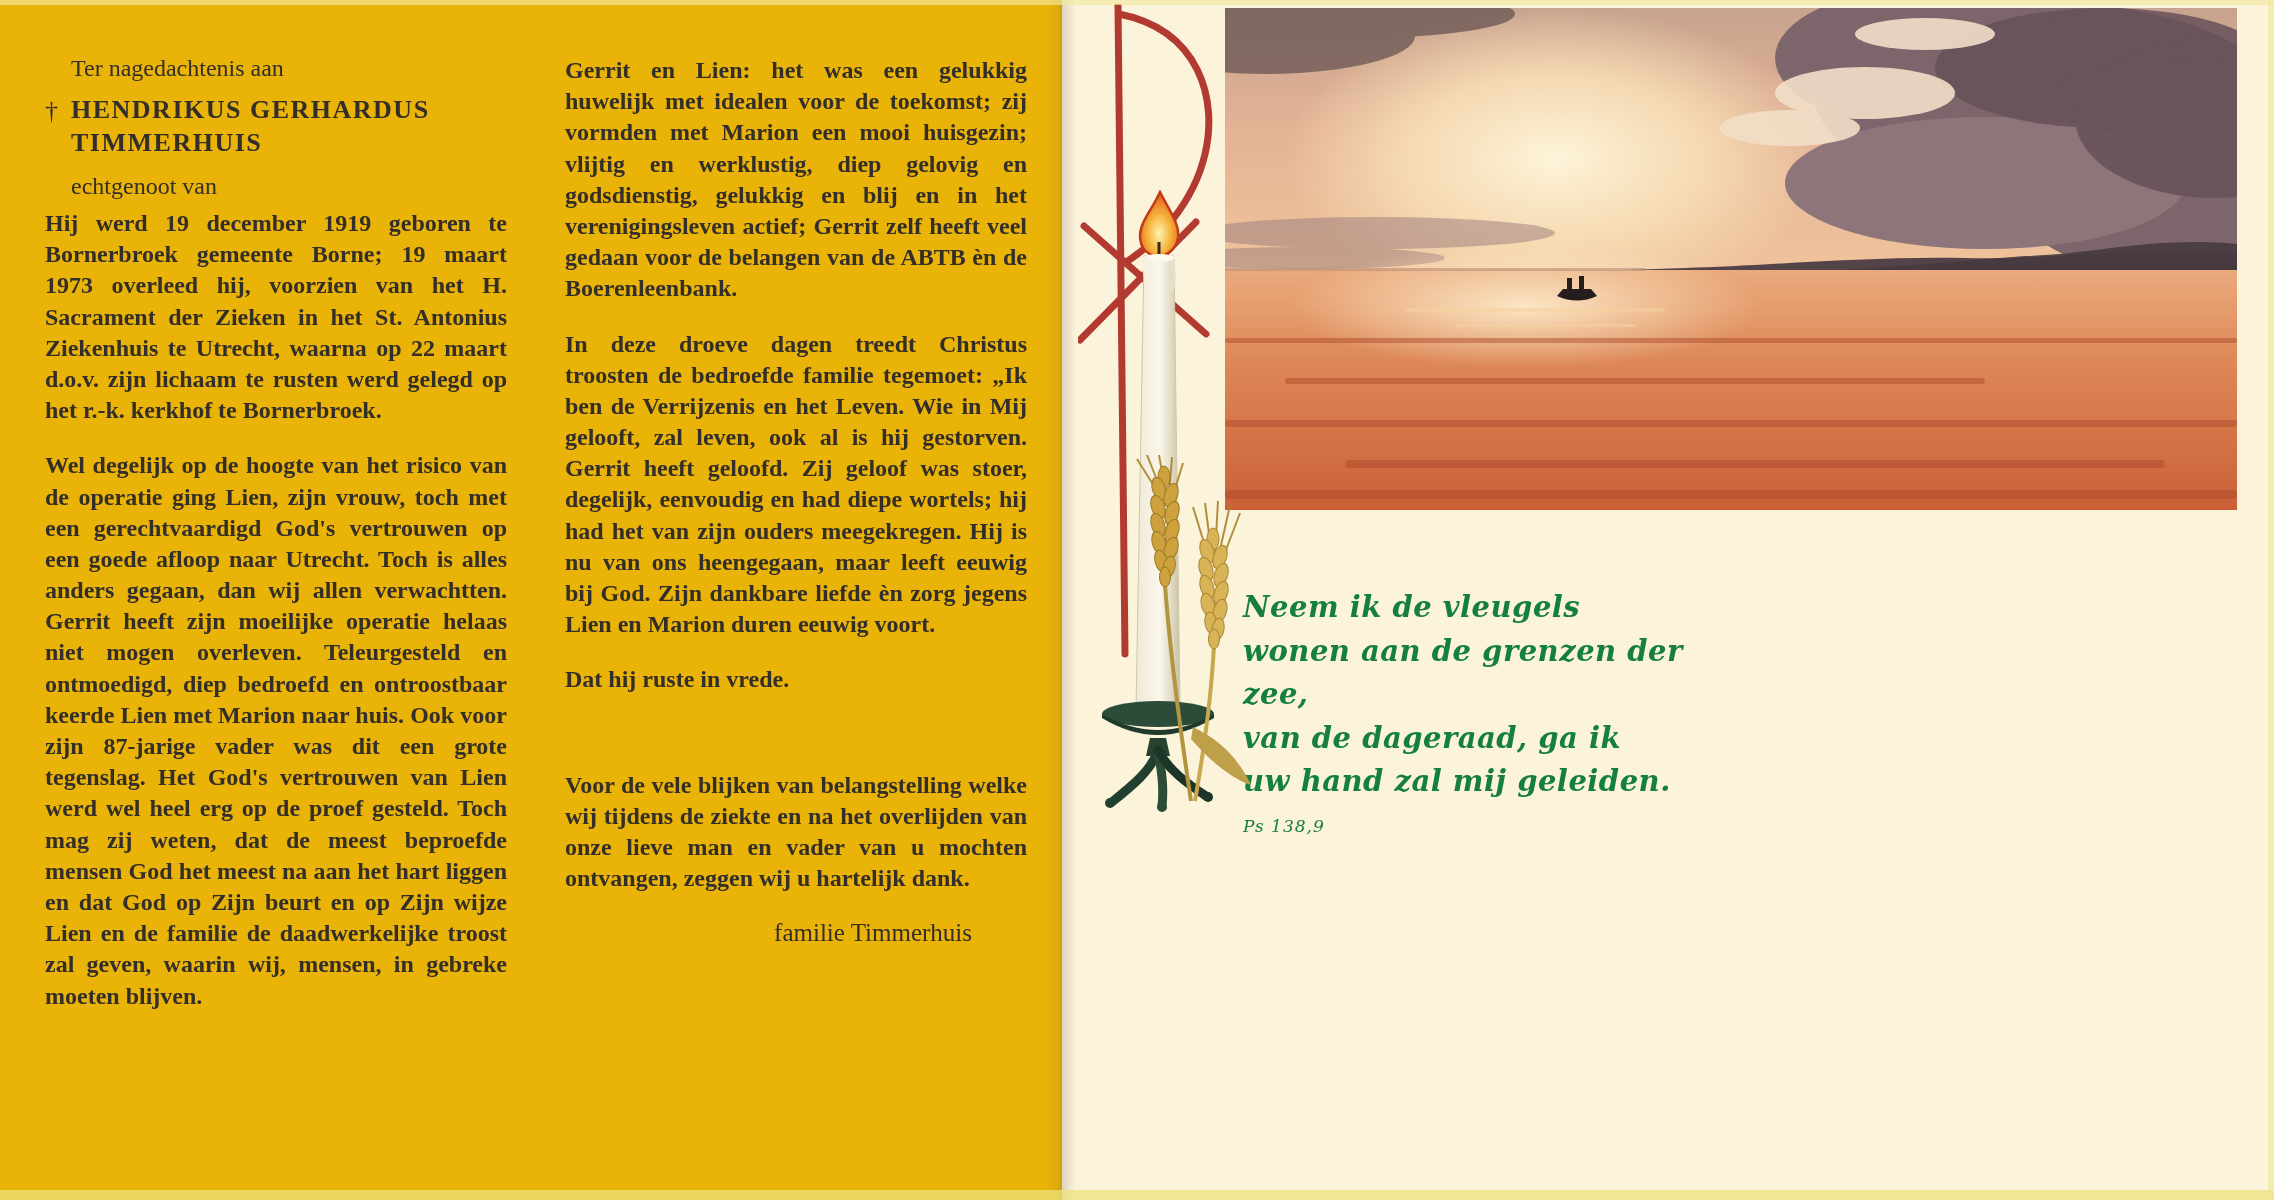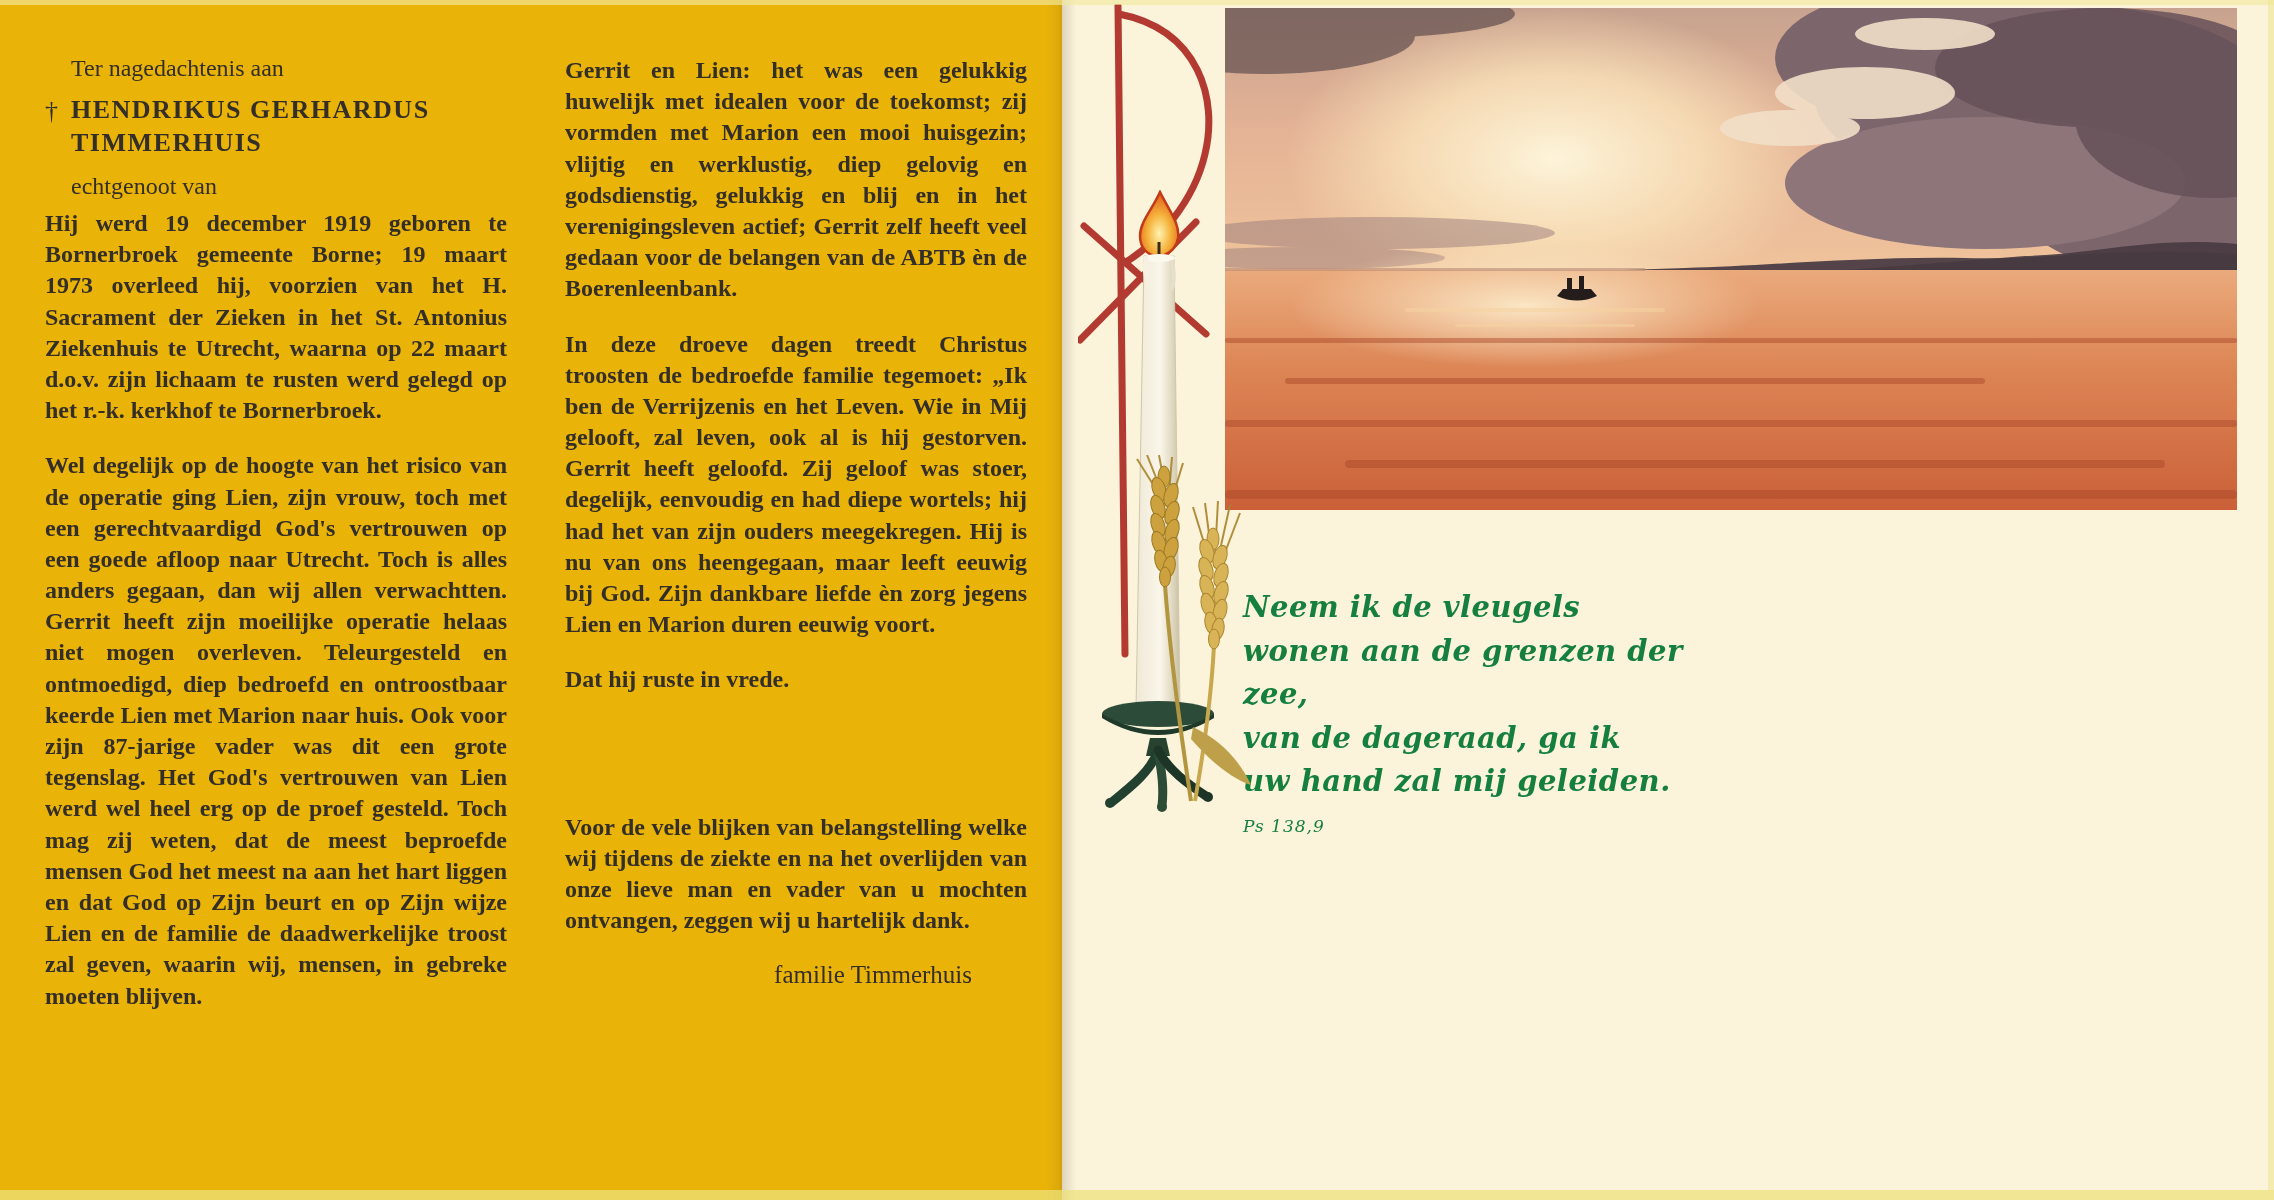--- a/index.html
+++ b/index.html
@@ -28,21 +28,21 @@
   .col { position:absolute; top:55px; width:462px; }
   .col1 { left:45px; }
   .col2 { left:565px; }
   .intro    { margin:0 0 12px; padding-left:26px; font-size:24px; }
   .name-line{ position:relative; margin:0 0 14px; padding-left:26px; max-width:400px;
               font-weight:bold; font-size:26px; letter-spacing:1.5px; line-height:1.25; }
   .dagger   { position:absolute; left:0; top:1px; font-weight:normal; letter-spacing:0; }
   .relation { margin:0 0 8px;  padding-left:26px; font-size:24px; }
   .spouse   { margin:0 0 26px; padding-left:26px; font-size:23px; font-weight:bold; }
   .par      { margin:0 0 24px; font-size:24px; line-height:1.3; text-align:justify;font-weight:bold; }
-  .ack      { margin-top:116px; }
+  .ack      { margin-top:74px; }
   .sig      { padding-right:55px; font-size:25px; text-align:right; }
 
   
   .art { position:absolute; }
   .chi-rho { left:16px;  top:4px;   width:150px;  height:655px; z-index:1; }
   .candle  { left:30px;  top:190px; width:170px;  height:625px; z-index:2; }
   .wheat   { left:73px;  top:455px; width:130px;  height:350px; z-index:3; }
   .photo   { left:163px; top:8px;   width:1012px; height:502px; z-index:2; }
   .photo svg { display:block; width:100%; height:100%; }
 

